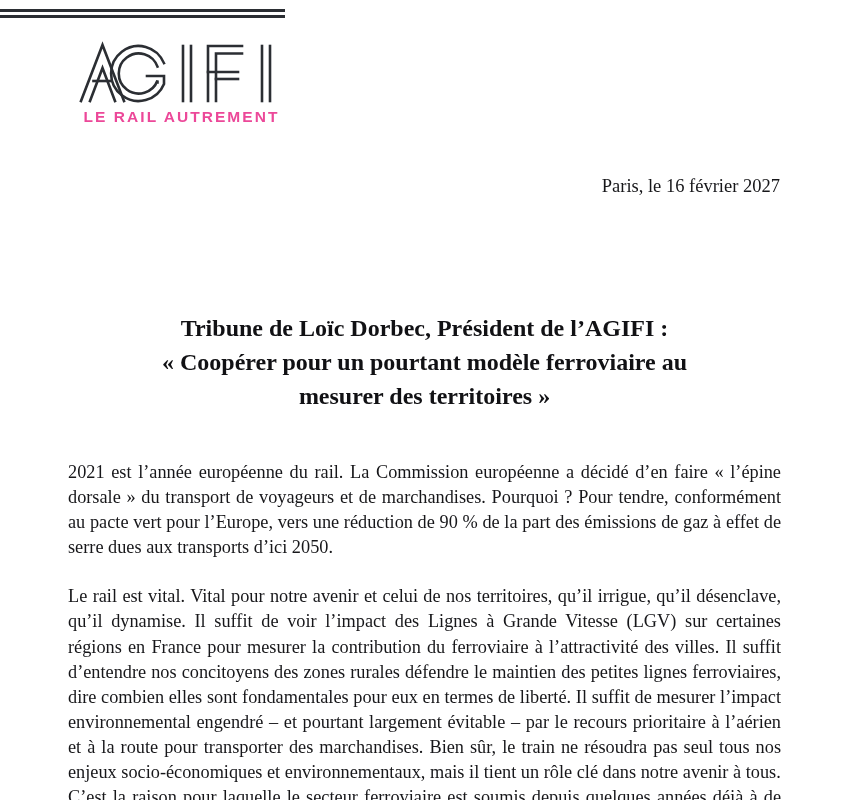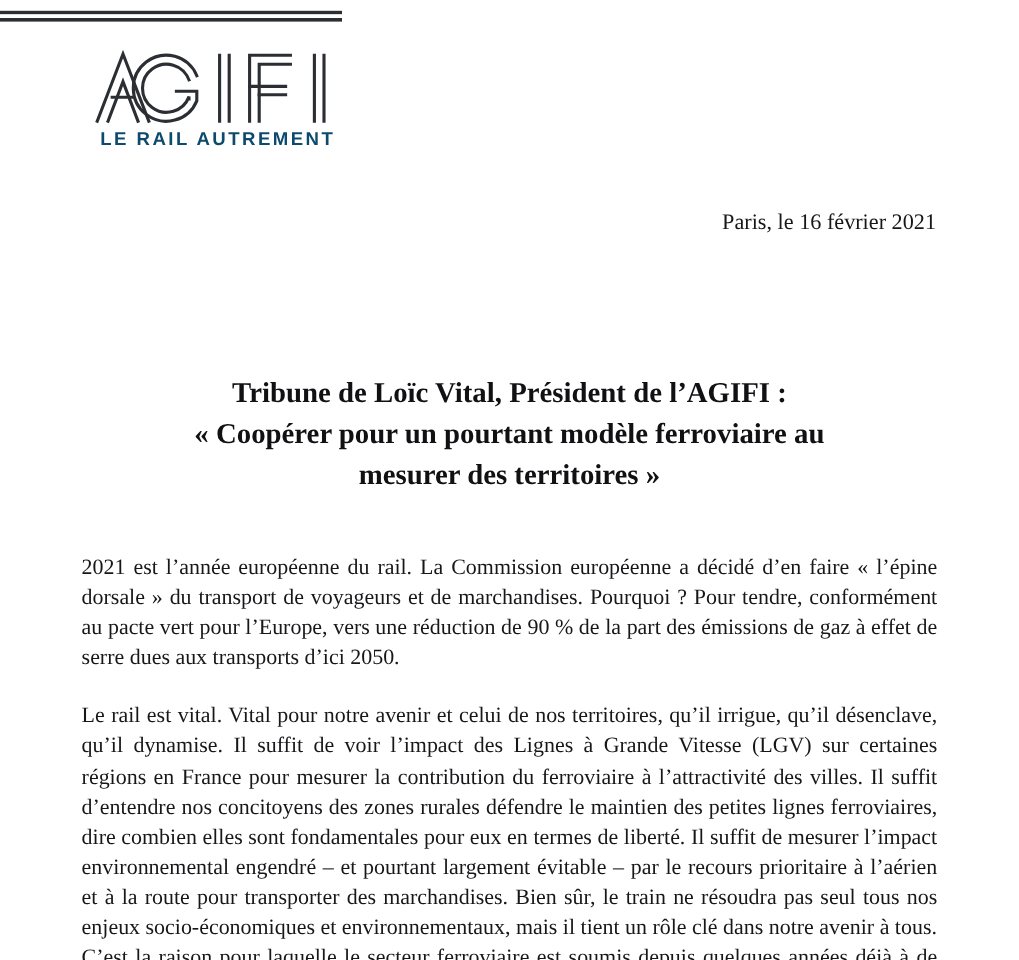--- a/index.html
+++ b/index.html
@@ -50,21 +50,21 @@
     width: 207px;
     height: 64px;
   }
   .logo-tagline {
     display: block;
     margin-top: 3px;
     font-family: "Liberation Sans", "DejaVu Sans", sans-serif;
     font-size: 15.5px;
     font-weight: 700;
     letter-spacing: 2.05px;
-    color: #0c4a6e;
+    color: #ec4899;
     text-align: center;
     white-space: nowrap;
   }
 
   
   .dateline {
     position: absolute;
     right: 69px;
     top: 176px;
     font-size: 18.5px;
@@ -143,24 +143,24 @@
           <path d="M138 38 L160 38"></path>
 
           <path d="M184 5 L184 60"></path>
           <path d="M192 5 L192 60"></path>
         </g>
       </svg>
       <span class="logo-tagline">LE RAIL AUTREMENT</span>
     </div>
   </div>
 
-  <div class="dateline">Paris, le 16 février 2021</div>
+  <div class="dateline">Paris, le 16 février 2027</div>
 
   <div class="title-block">
-    <span class="tline">Tribune de Loïc Vital, Président de l’AGIFI :</span>
+    <span class="tline">Tribune de Loïc Dorbec, Président de l’AGIFI :</span>
     <span class="tline">« Coopérer pour un pourtant modèle ferroviaire au</span>
     <span class="tline">mesurer des territoires »</span>
   </div>
 
   <div class="body-text">
     <p>2021 est l’année européenne du rail. La Commission européenne a décidé d’en faire « l’épine dorsale » du transport de voyageurs et de marchandises. Pourquoi ? Pour tendre, conformément au pacte vert pour l’Europe, vers une réduction de 90 % de la part des émissions de gaz à effet de serre dues aux transports d’ici 2050.</p>
     <p class="tight">Le rail est vital. Vital pour notre avenir et celui de nos territoires, qu’il irrigue, qu’il désenclave, qu’il dynamise. Il suffit de voir l’impact des Lignes à Grande Vitesse (LGV) sur certaines régions en France pour mesurer la contribution du ferroviaire à l’attractivité des villes. Il suffit d’entendre nos concitoyens des zones rurales défendre le maintien des petites lignes ferroviaires, dire combien elles sont fondamentales pour eux en termes de liberté. Il suffit de mesurer l’impact environnemental engendré – et pourtant largement évitable – par le recours prioritaire à l’aérien et à la route pour transporter des marchandises. Bien sûr, le train ne résoudra pas seul tous nos enjeux socio-économiques et environnementaux, mais il tient un rôle clé dans notre avenir à tous.</p>
     <p class="tight">C’est la raison pour laquelle le secteur ferroviaire est soumis depuis quelques années déjà à de fortes pressions, pour gagner en productivité et en compétitivité. Comme beaucoup d’autres secteurs en</p>
   </div>
 

